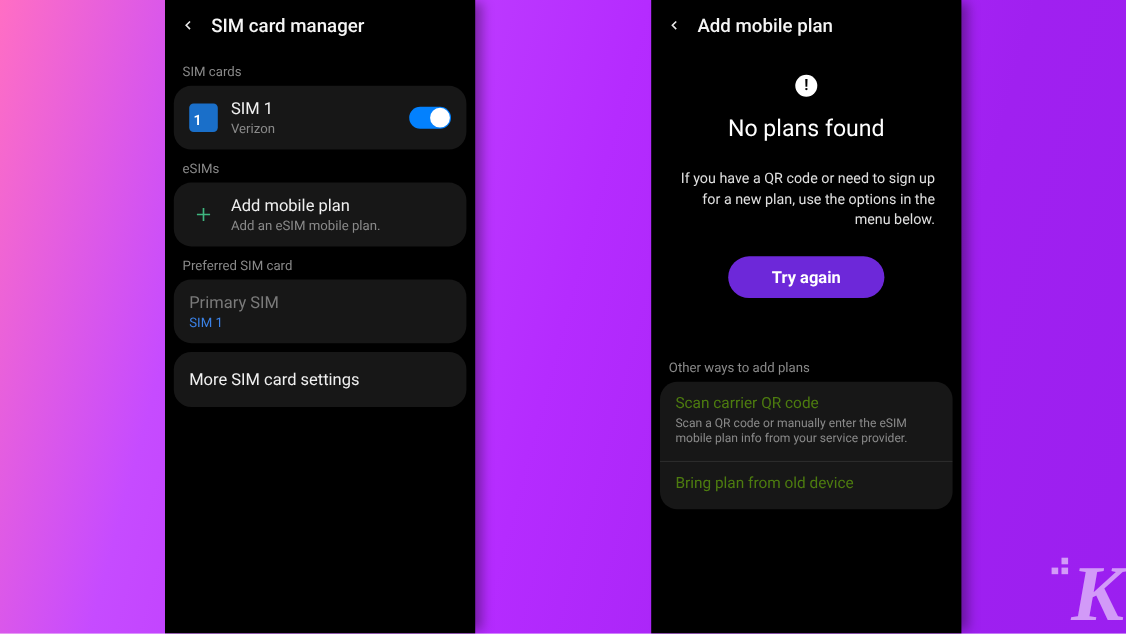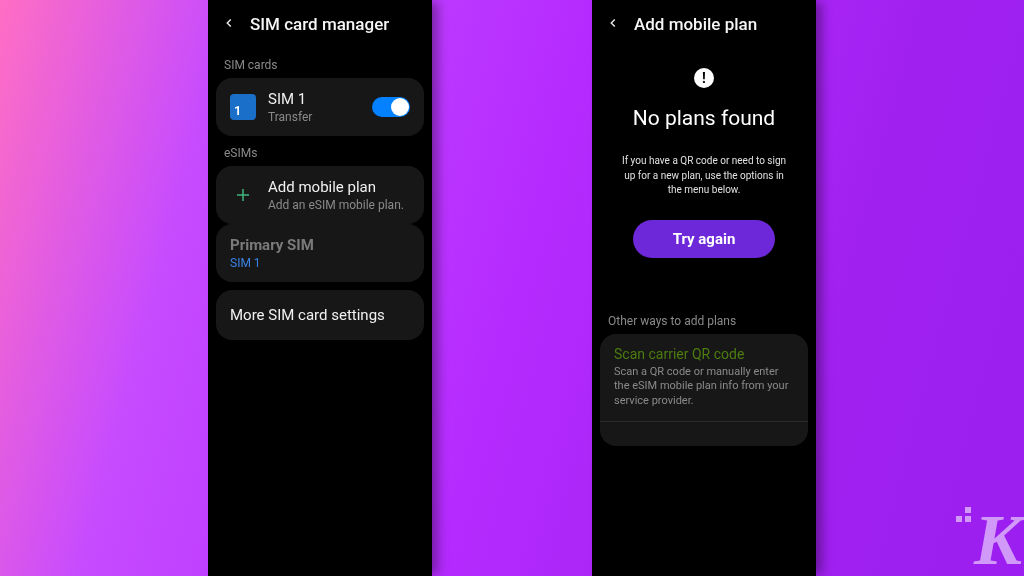--- a/index.html
+++ b/index.html
@@ -10,21 +10,21 @@
     justify-content: center;
     align-items: flex-start;
     position: relative;
   }
   .phones {
     display: flex;
     gap: 160px;
     padding-top: 0px;
   }
   .phone {
-    width: 224px;
+    width: 282px;
     height: 576px;
     background: #000;
     border-radius: 0;
     color: #e8e8e8;
     padding: 0;
     box-shadow: 8px 0 10px -2px rgba(0,0,0,0.35);
     overflow: hidden;
     position: relative;
   }
   .header {
@@ -86,21 +86,21 @@
     display: flex;
     align-items: center;
     justify-content: center;
   }
   .pref-card {
     background: #171717;
     margin: 0 8px;
     border-radius: 16px;
     padding: 12px 14px;
   }
-  .pref-title { font-size: 15px; color: #7a7a7a; font-weight: bold; }
+  .pref-title { font-size: 15px; color: #7a7a7a; }
   .pref-value { font-size: 12px; color: #3b82e6; margin-top: 2px; }
   .more-card {
     background: #171717;
     margin: 8px 8px 0 8px;
     border-radius: 16px;
     padding: 16px 14px;
     font-size: 15px;
     color: #f0f0f0;
   }
 
@@ -118,21 +118,21 @@
     border-radius: 50%;
     color: #000;
     font-weight: 700;
     font-size: 14px;
     display: flex;
     align-items: center;
     justify-content: center;
     margin-bottom: 18px;
   }
   .empty-title { font-size: 21px; color: #fff; font-weight: 400; margin-bottom: 24px; }
-  .empty-desc { font-size: 10px; color: #e0e0e0; line-height: 1.45; margin-bottom: 22px; }
+  .empty-desc { font-size: 13px; color: #e0e0e0; line-height: 1.45; margin-bottom: 22px; text-align: right; }
   .try-btn {
     background: #6d28d9;
     color: #fff;
     border: none;
     border-radius: 22px;
     padding: 10px 40px;
     font-size: 15px;
     font-weight: 700;
     cursor: pointer;
   }
@@ -189,21 +189,21 @@
       </span>
       <span class="header-title">SIM card manager</span>
     </div>
 
     <div class="section-label">SIM cards</div>
     <div class="card">
       <div class="sim-row">
         <div class="sim-badge">1</div>
         <div class="sim-text">
           <div class="sim-name">SIM 1</div>
-          <div class="sim-carrier">Transfer</div>
+          <div class="sim-carrier">Verizon</div>
         </div>
         <div class="toggle"></div>
       </div>
     </div>
 
     <div class="section-label">eSIMs</div>
     <div class="card">
       <div class="sim-row">
         <div class="plus-icon">
           <svg width="18" height="18" viewBox="0 0 24 24" fill="none" stroke="#3fb67f" stroke-width="2">
@@ -211,20 +211,21 @@
               <line x1="4" y1="12" x2="20" y2="12"></line>
             </svg>
         </div>
         <div class="sim-text">
           <div class="sim-name">Add mobile plan</div>
           <div class="sim-carrier">Add an eSIM mobile plan.</div>
         </div>
       </div>
     </div>
 
+    <div class="section-label">Preferred SIM card</div>
     <div class="pref-card">
       <div class="pref-title">Primary SIM</div>
       <div class="pref-value">SIM 1</div>
     </div>
 
     <div class="more-card">
       <span>More SIM card settings</span>
     </div>
   </div>
 
@@ -247,20 +248,21 @@
 
     <div style="height:46px"></div>
 
     <div class="section-label">Other ways to add plans</div>
     <div class="other-list">
       <div class="other-item">
         <div class="other-title">Scan carrier QR code</div>
         <div class="other-desc">Scan a QR code or manually enter the eSIM mobile plan info from your service provider.</div>
       </div>
       <div class="other-item">
+        <div class="other-title">Bring plan from old device</div>
       </div>
     </div>
   </div>
 
 </div>
 
 <div class="watermark">
   <span class="dots">
       <span></span>
       <span></span>

